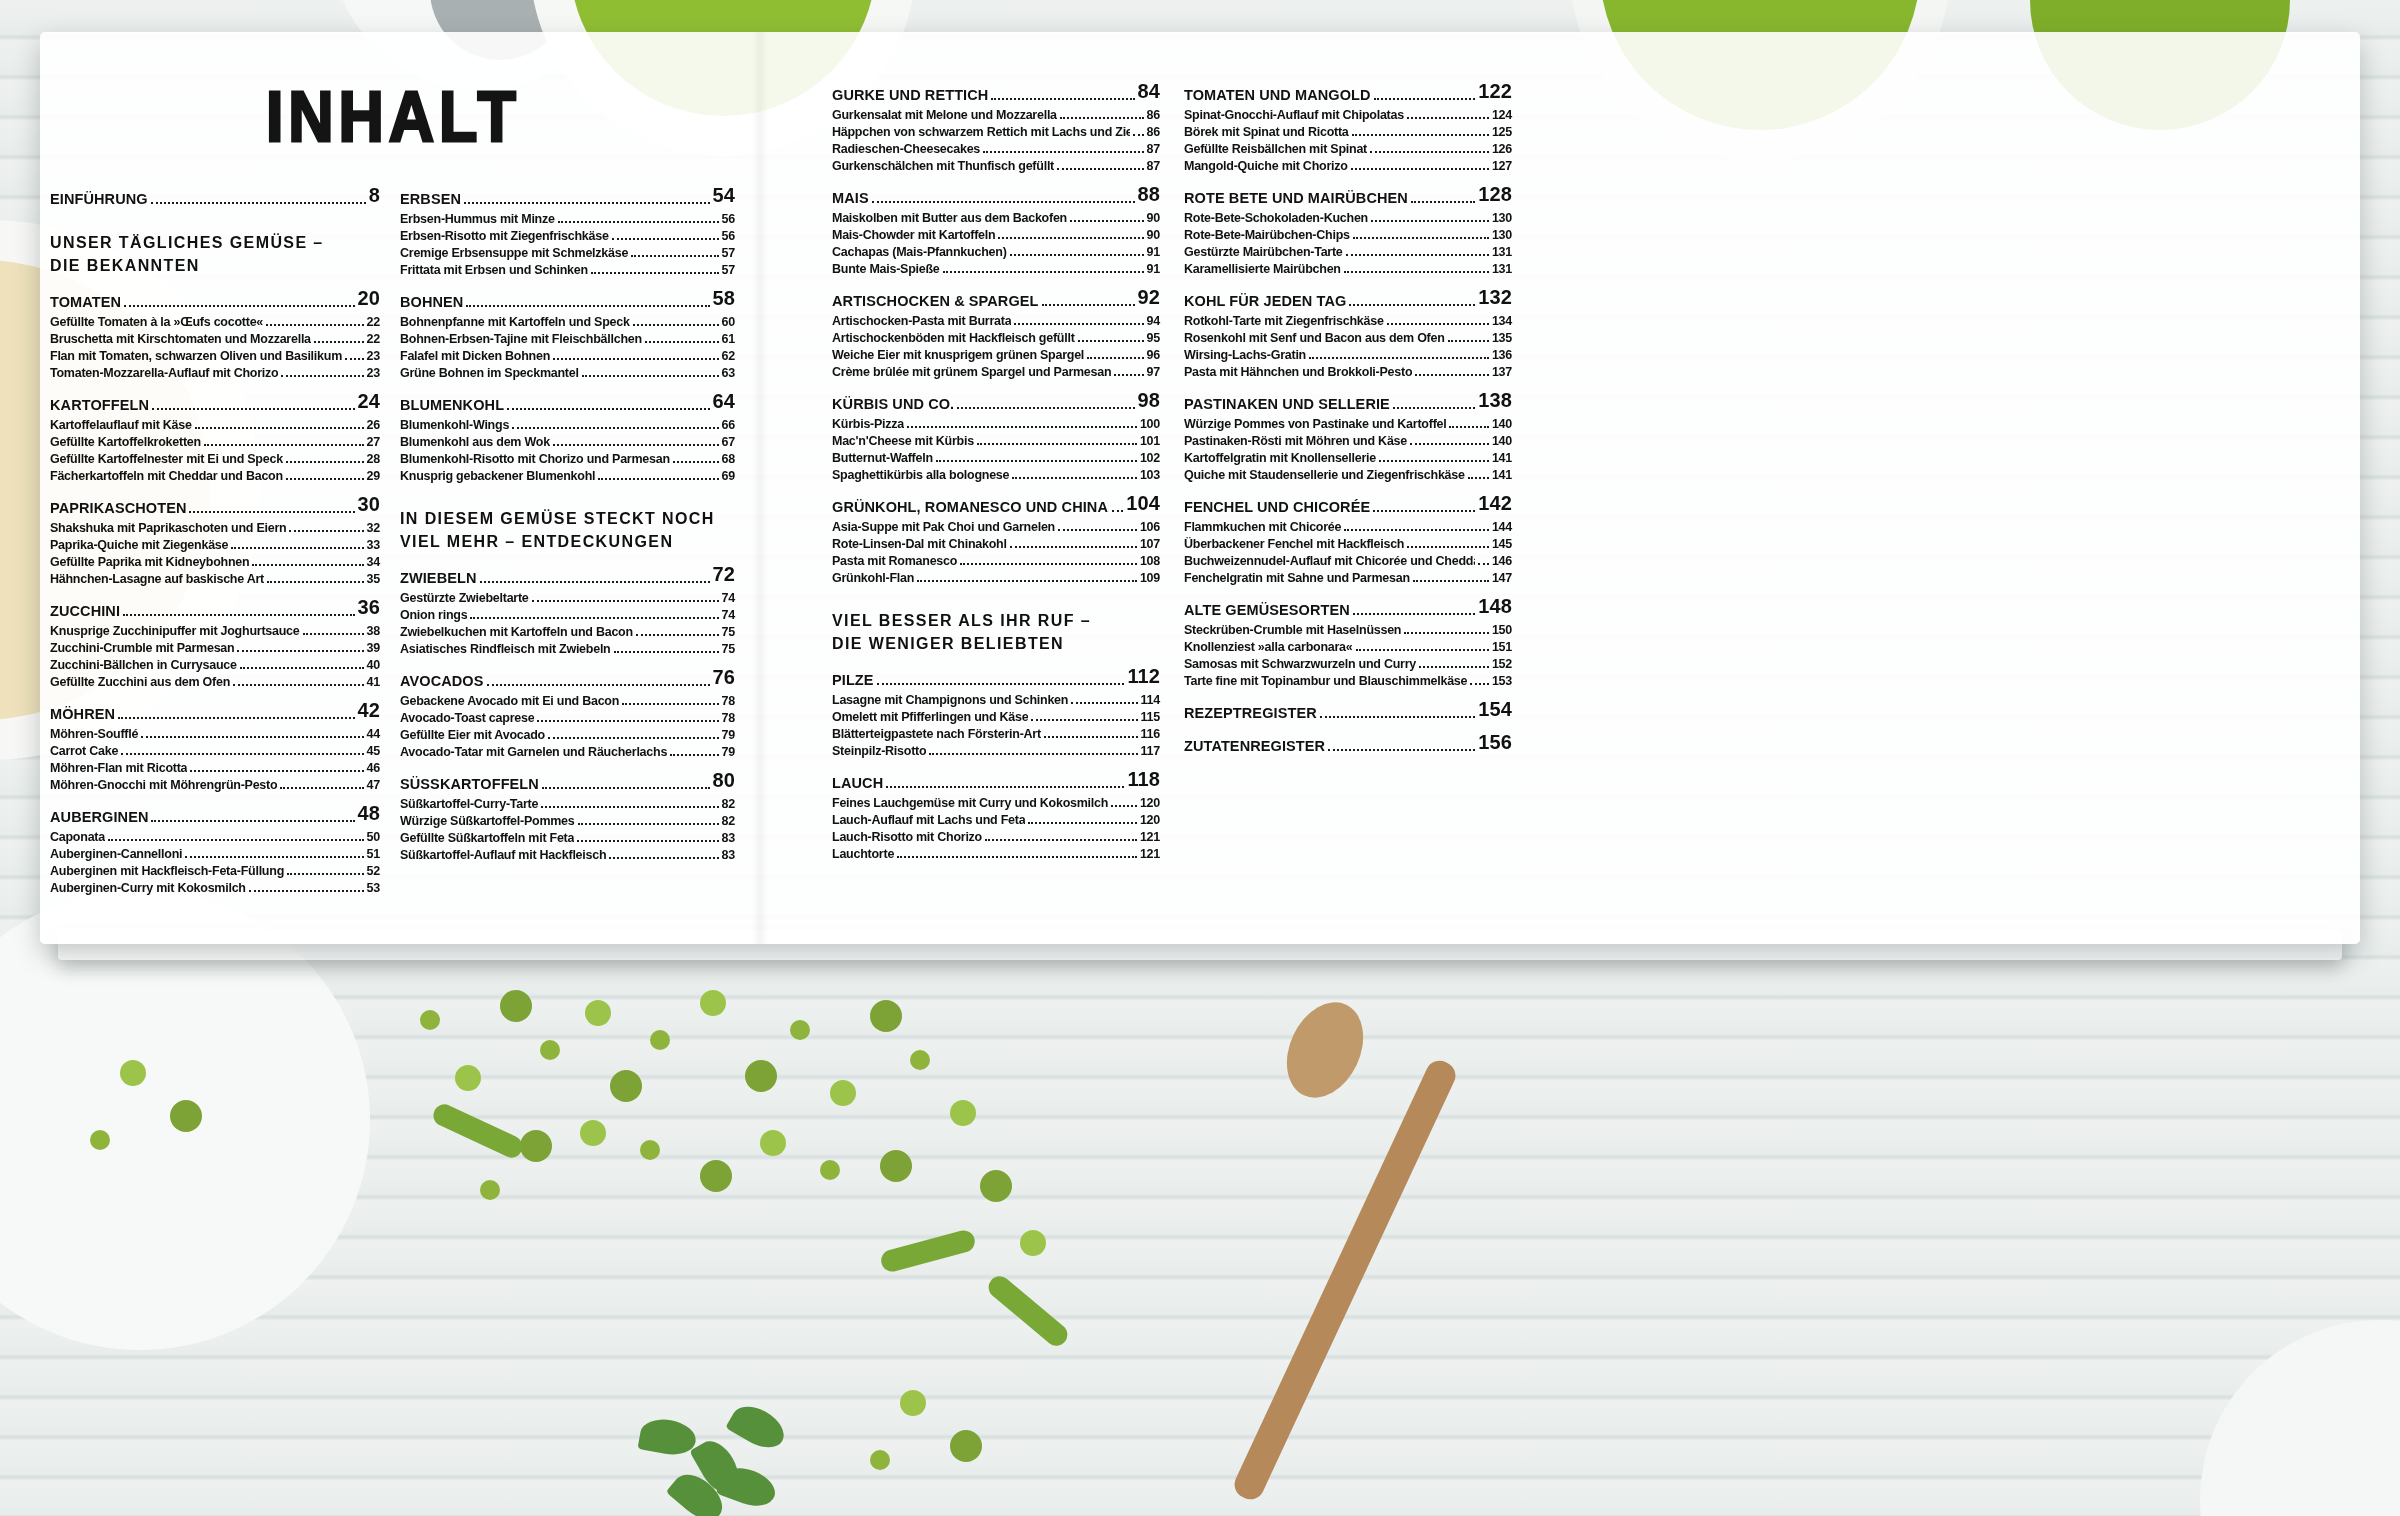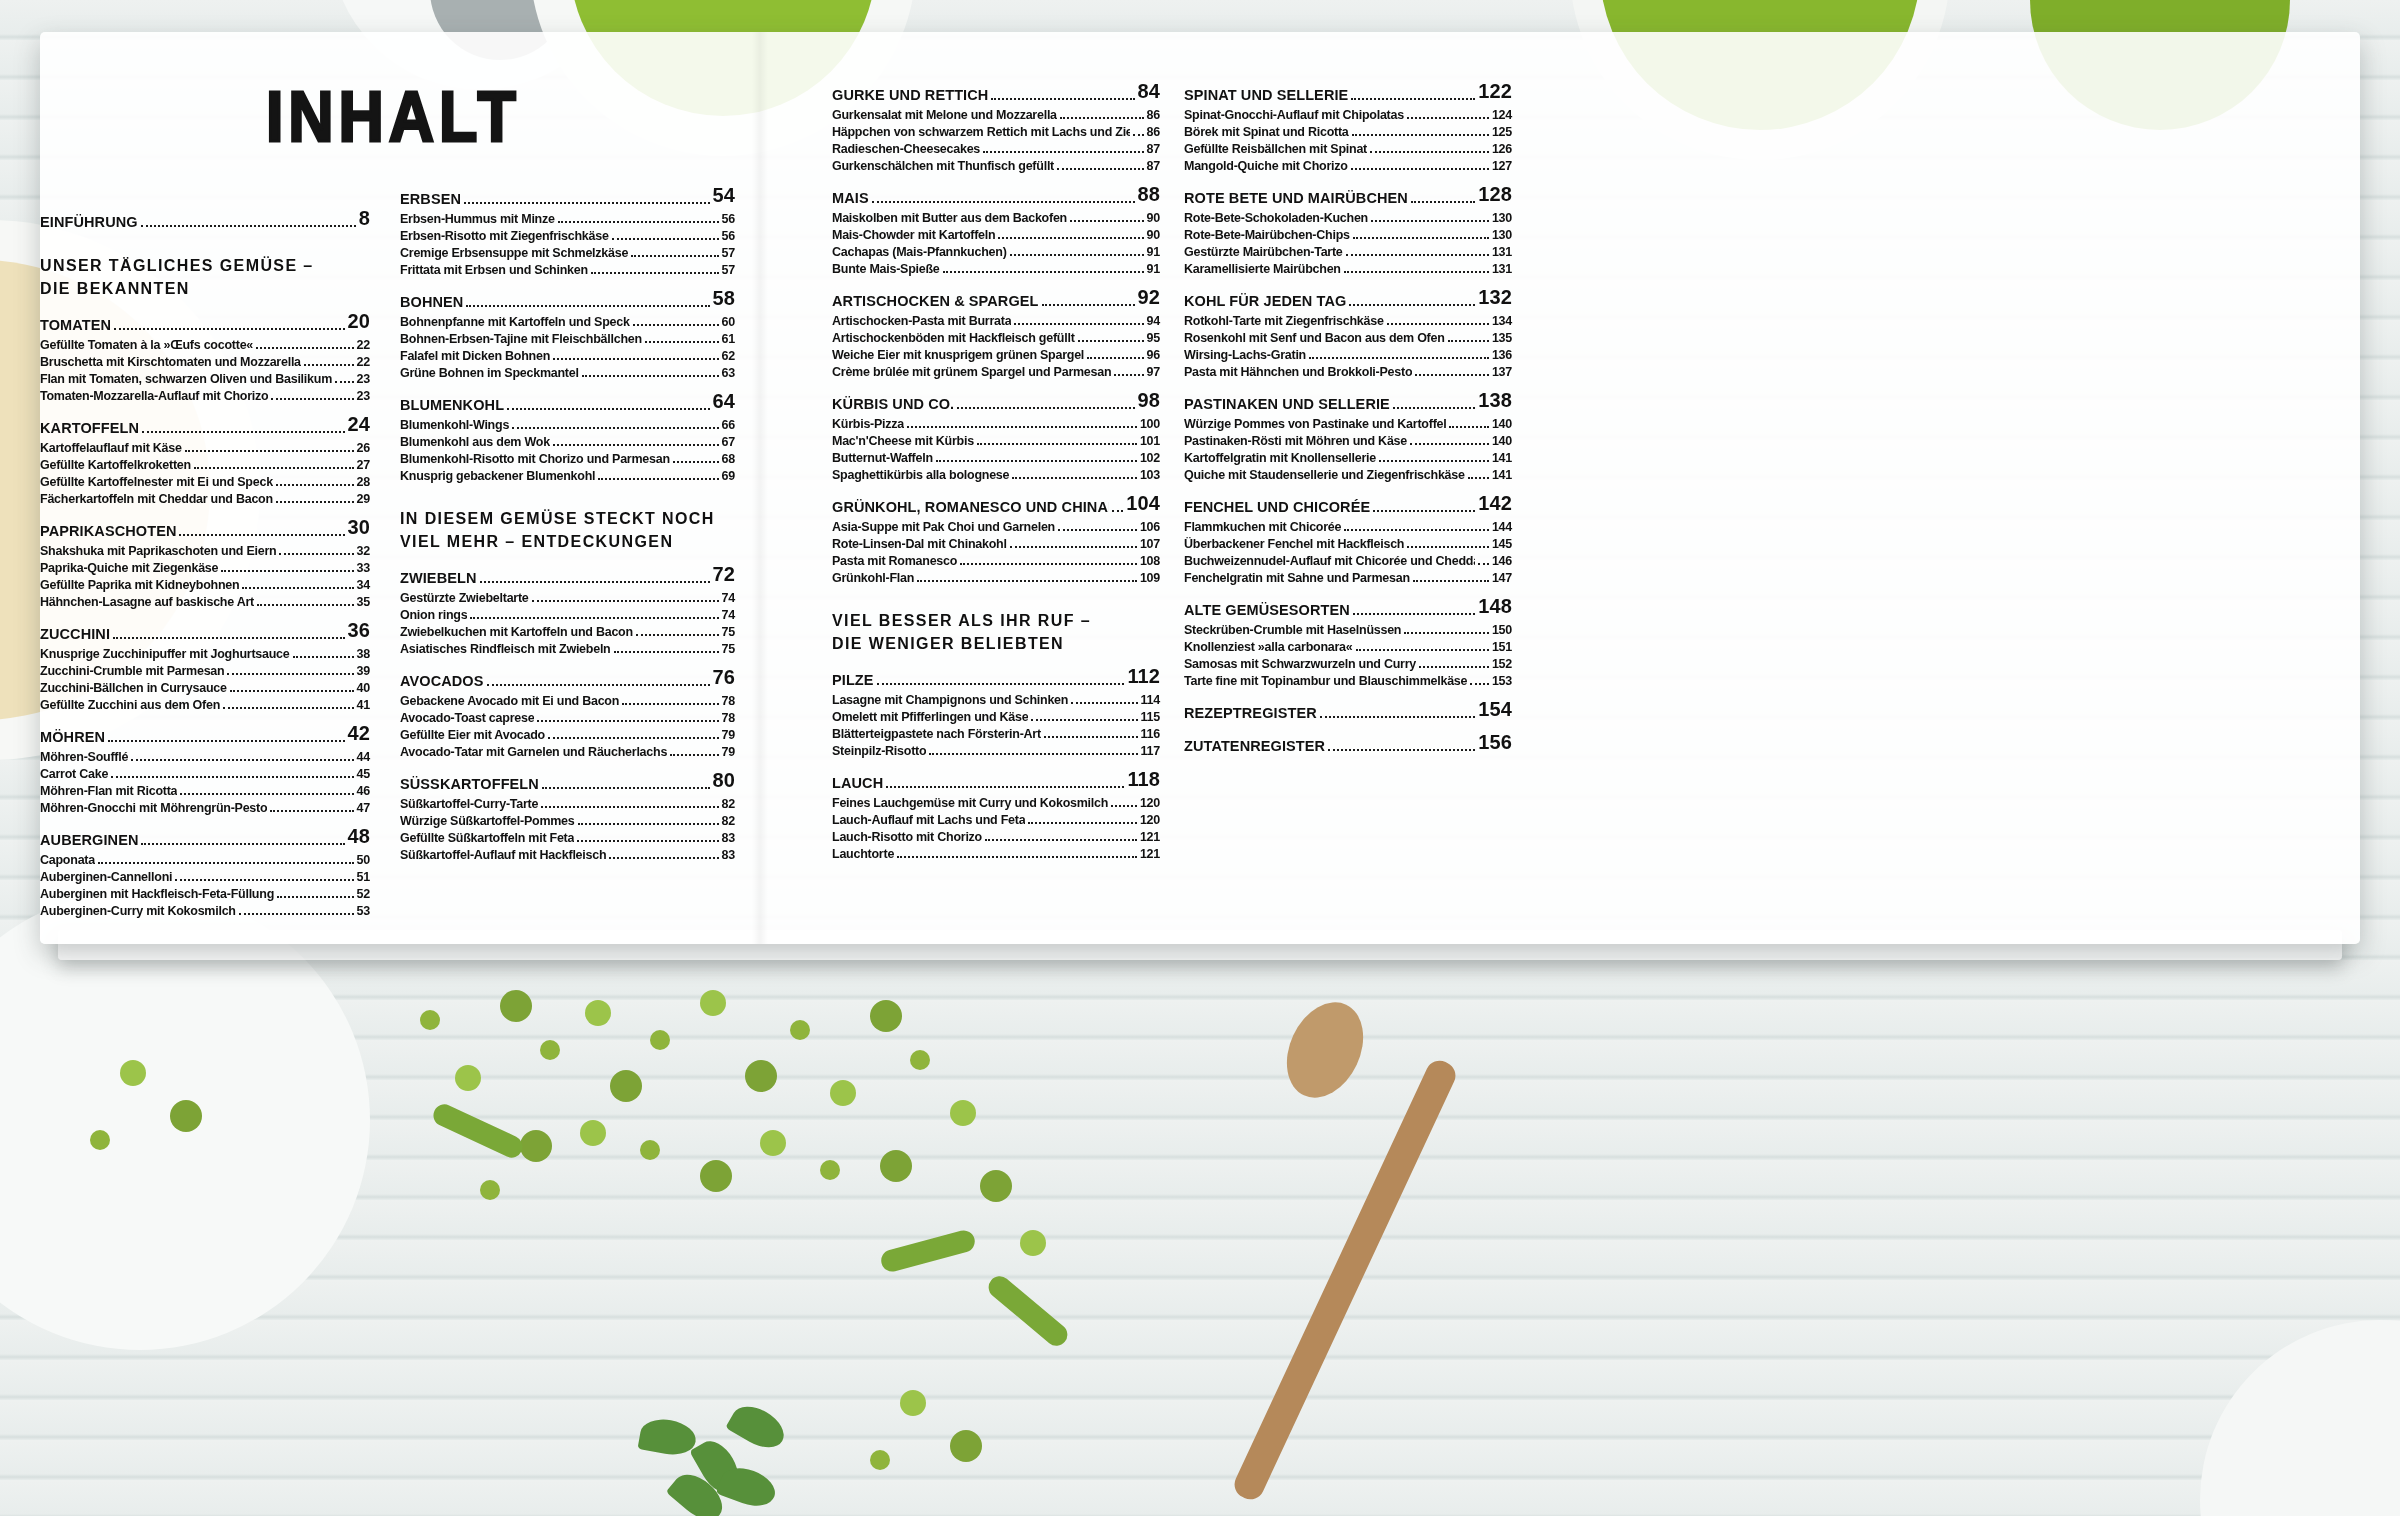--- a/index.html
+++ b/index.html
@@ -32,21 +32,21 @@
   
   .content{position:absolute;left:40px;top:32px;width:2320px;height:1184px;z-index:3;}
   .page-title{
     position:absolute;left:226px;top:44px;
     font-family:"Liberation Sans","DejaVu Sans",sans-serif;
     font-size:64px;font-weight:900;letter-spacing:5px;color:#141414;
     -webkit-text-stroke:2.6px #141414;
     transform:scale(.98,1.1);transform-origin:left top;white-space:nowrap;
   }
   .toc-col{position:absolute;}
-  .toc-col-1{left:0;top:156px;width:330px;margin-top:23px;}
+  .toc-col-1{left:10px;top:156px;width:330px;}
   .toc-col-2{left:360px;top:156px;width:335px;}
   .toc-col-3{left:792px;top:52px;width:328px;}
   .toc-col-4{left:1144px;top:52px;width:328px;}
   .toc-col > :first-child{margin-top:0 !important;}
 
   .section-heading{
     margin:24px 0 10px;font-size:16px;line-height:23px;font-weight:800;
     letter-spacing:1.4px;color:#101010;text-transform:uppercase;
   }
   .toc-group{margin-top:14px;}
@@ -666,21 +666,21 @@
           <div class="toc-line toc-entry">
             <span class="toc-label">Lauchtorte</span>
             <span class="toc-dots"></span>
             <span class="toc-page">121</span>
           </div>
         </div>
       </div>
       <div class="toc-col toc-col-4">
         <div class="toc-group">
           <div class="toc-line toc-category">
-            <span class="toc-label">SPINAT UND SELLERIE</span>
+            <span class="toc-label">TOMATEN UND MANGOLD</span>
             <span class="toc-dots"></span>
             <span class="toc-page">122</span>
           </div>
           <div class="toc-line toc-entry">
             <span class="toc-label">Spinat-Gnocchi-Auflauf mit Chipolatas</span>
             <span class="toc-dots"></span>
             <span class="toc-page">124</span>
           </div>
           <div class="toc-line toc-entry">
             <span class="toc-label">Börek mit Spinat und Ricotta</span>

